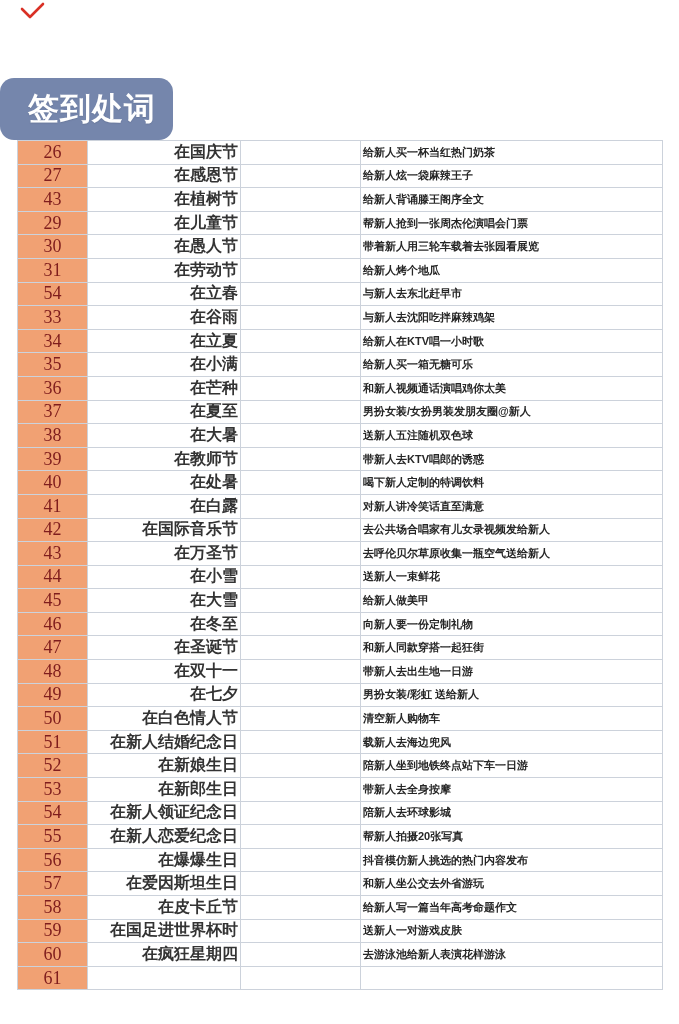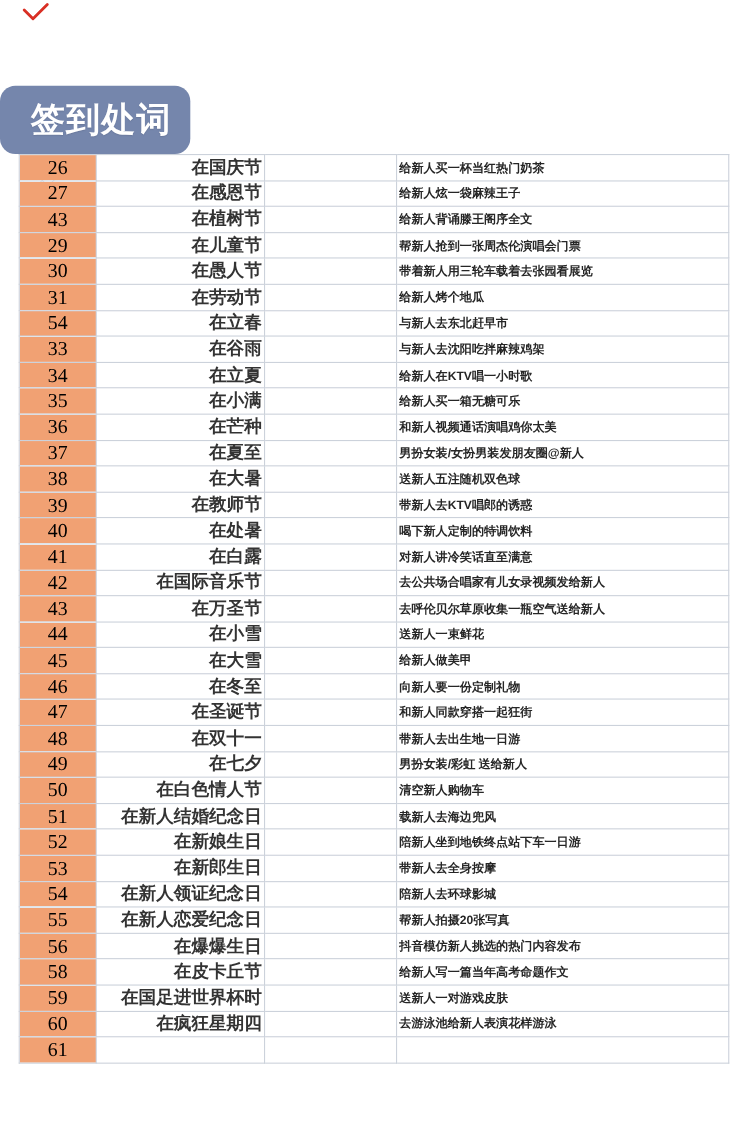--- a/index.html
+++ b/index.html
@@ -28,21 +28,21 @@
     height:23.6px;
     padding:0 2px;
     overflow:hidden;white-space:nowrap;
     vertical-align:middle;
     box-sizing:border-box;
   }
   td.num{
     background:#F1A173;
     text-align:center;
     font-family:"Liberation Serif","DejaVu Serif",serif;
-    font-size:18px;color:#000000;
+    font-size:18px;color:#7f1d1d;
     border-top-color:#f6dcc5;border-bottom-color:#f6dcc5;
   }
   tr:first-child td.num{border-top-color:#ccd2db;}
   td.festival{
     text-align:right;
     font-size:16px;font-weight:600;color:#333333;
   }
   td.blank{background:#ffffff;}
   td.desc{
     text-align:left;padding-left:5px;
@@ -247,20 +247,26 @@
           <td class="blank"></td>
           <td class="desc">帮新人拍摄20张写真</td>
         </tr>
         <tr>
           <td class="num">56</td>
           <td class="festival">在爆爆生日</td>
           <td class="blank"></td>
           <td class="desc">抖音模仿新人挑选的热门内容发布</td>
         </tr>
         <tr>
+          <td class="num">57</td>
+          <td class="festival">在爱因斯坦生日</td>
+          <td class="blank"></td>
+          <td class="desc">和新人坐公交去外省游玩</td>
+        </tr>
+        <tr>
           <td class="num">58</td>
           <td class="festival">在皮卡丘节</td>
           <td class="blank"></td>
           <td class="desc">给新人写一篇当年高考命题作文</td>
         </tr>
         <tr>
           <td class="num">59</td>
           <td class="festival">在国足进世界杯时</td>
           <td class="blank"></td>
           <td class="desc">送新人一对游戏皮肤</td>

